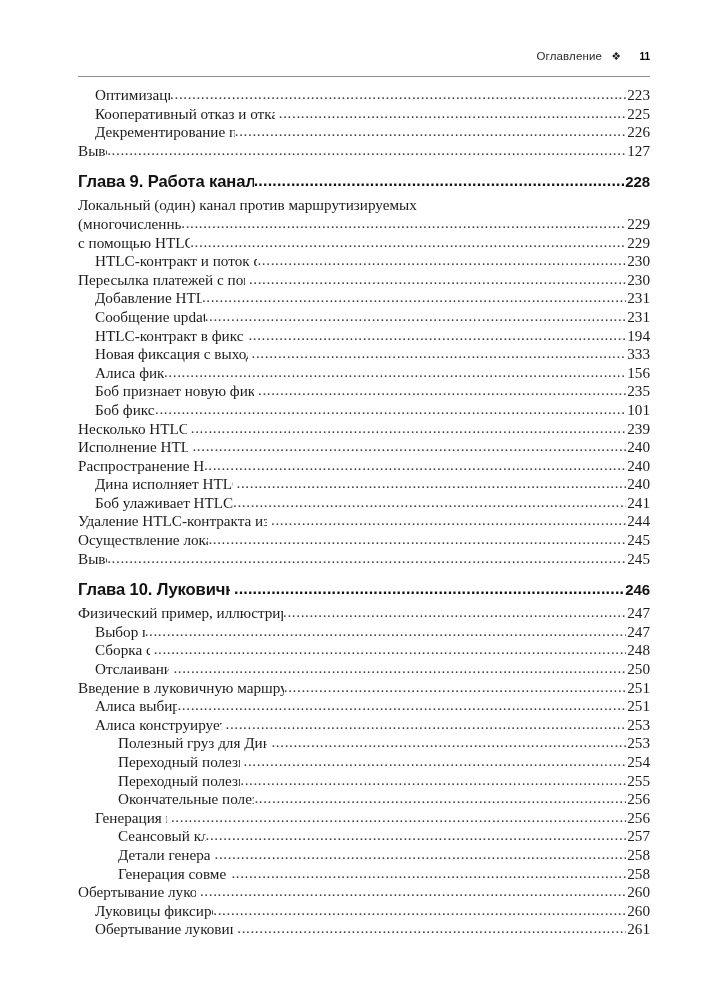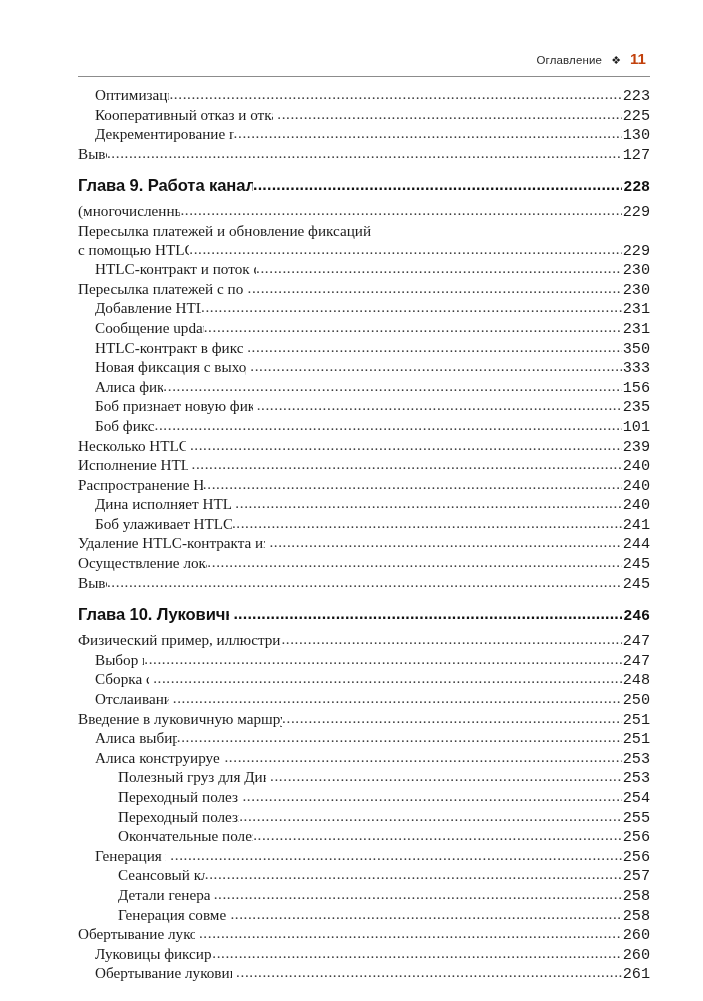--- a/index.html
+++ b/index.html
@@ -42,24 +42,25 @@
   }
   .header-ornament {
     font-family: "DejaVu Sans", sans-serif;
     font-size: 11px;
     color: #1d1d1d;
     position: relative;
     top: 0px;
   }
   .header-folio {
     font-family: "Liberation Sans", "DejaVu Sans", sans-serif;
-    font-size: 15px;
+    font-size: 10px;
     font-weight: bold;
-    color: #c2410c;
+    color: #000000;
     min-width: 20px;
+    text-align: right;
   }
   .header-rule {
     position: absolute;
     left: 78px;
     top: 76px;
     width: 572px;
     height: 1px;
     background: #8c8c8c;
   }
 
@@ -103,21 +104,20 @@
     top: -1px;
   }
   .leader::before {
     content: "...........................................................................................................................................................................";
   }
   .page-num {
     flex: 0 0 auto;
     text-align: right;
     padding-left: 1px;
     font-variant-numeric: lining-nums;
-    font-family: Liberation Mono, monospace;
   }
 
   
   .row-cont {
     display: block;
     white-space: nowrap;
   }
 
   
   .lvl1 { padding-left: 0px; }
@@ -174,48 +174,48 @@
         <div class="row gap">
           <span class="row-label">Кооперативный отказ и отказ тайм-аута по HTLC-контракту</span>
           <span class="leader"></span>
           <span class="page-num">225</span>
         </div>
       </div>
       <div class="entry lvl2">
         <div class="row">
           <span class="row-label">Декрементирование привязок ко времени</span>
           <span class="leader"></span>
-          <span class="page-num">130</span>
+          <span class="page-num">226</span>
         </div>
       </div>
       <div class="entry lvl1">
         <div class="row">
           <span class="row-label">Вывод</span>
           <span class="leader"></span>
           <span class="page-num">127</span>
         </div>
       </div>
       <div class="chapter-spacer-before"></div>
       <div class="entry chapter">
         <div class="row">
           <span class="row-label">Глава 9. Работа канала и пересылка платежей</span>
           <span class="leader"></span>
           <span class="page-num">228</span>
         </div>
       </div>
       <div class="chapter-spacer-after"></div>
       <div class="entry lvl1">
+        <div class="row-cont">Локальный (один) канал против маршрутизируемых</div>
         <div class="row">
           <span class="row-label">(многочисленных) каналов</span>
           <span class="leader"></span>
           <span class="page-num">229</span>
         </div>
       </div>
       <div class="entry lvl1">
-        <div class="row-cont">Пересылка платежей и обновление фиксаций</div>
         <div class="row">
           <span class="row-label">с помощью HTLC-контрактов</span>
           <span class="leader"></span>
           <span class="page-num">229</span>
         </div>
       </div>
       <div class="entry lvl2">
         <div class="row">
           <span class="row-label">HTLC-контракт и поток фиксационных сообщений</span>
           <span class="leader"></span>
@@ -240,21 +240,21 @@
         <div class="row">
           <span class="row-label">Сообщение update_add_HTLC</span>
           <span class="leader"></span>
           <span class="page-num">231</span>
         </div>
       </div>
       <div class="entry lvl2">
         <div class="row gap">
           <span class="row-label">HTLC-контракт в фиксационных транзакциях</span>
           <span class="leader"></span>
-          <span class="page-num">350</span>
+          <span class="page-num">194</span>
         </div>
       </div>
       <div class="entry lvl2">
         <div class="row gap">
           <span class="row-label">Новая фиксация с выходом из HTLC-контракта</span>
           <span class="leader"></span>
           <span class="page-num">333</span>
         </div>
       </div>
       <div class="entry lvl2">

